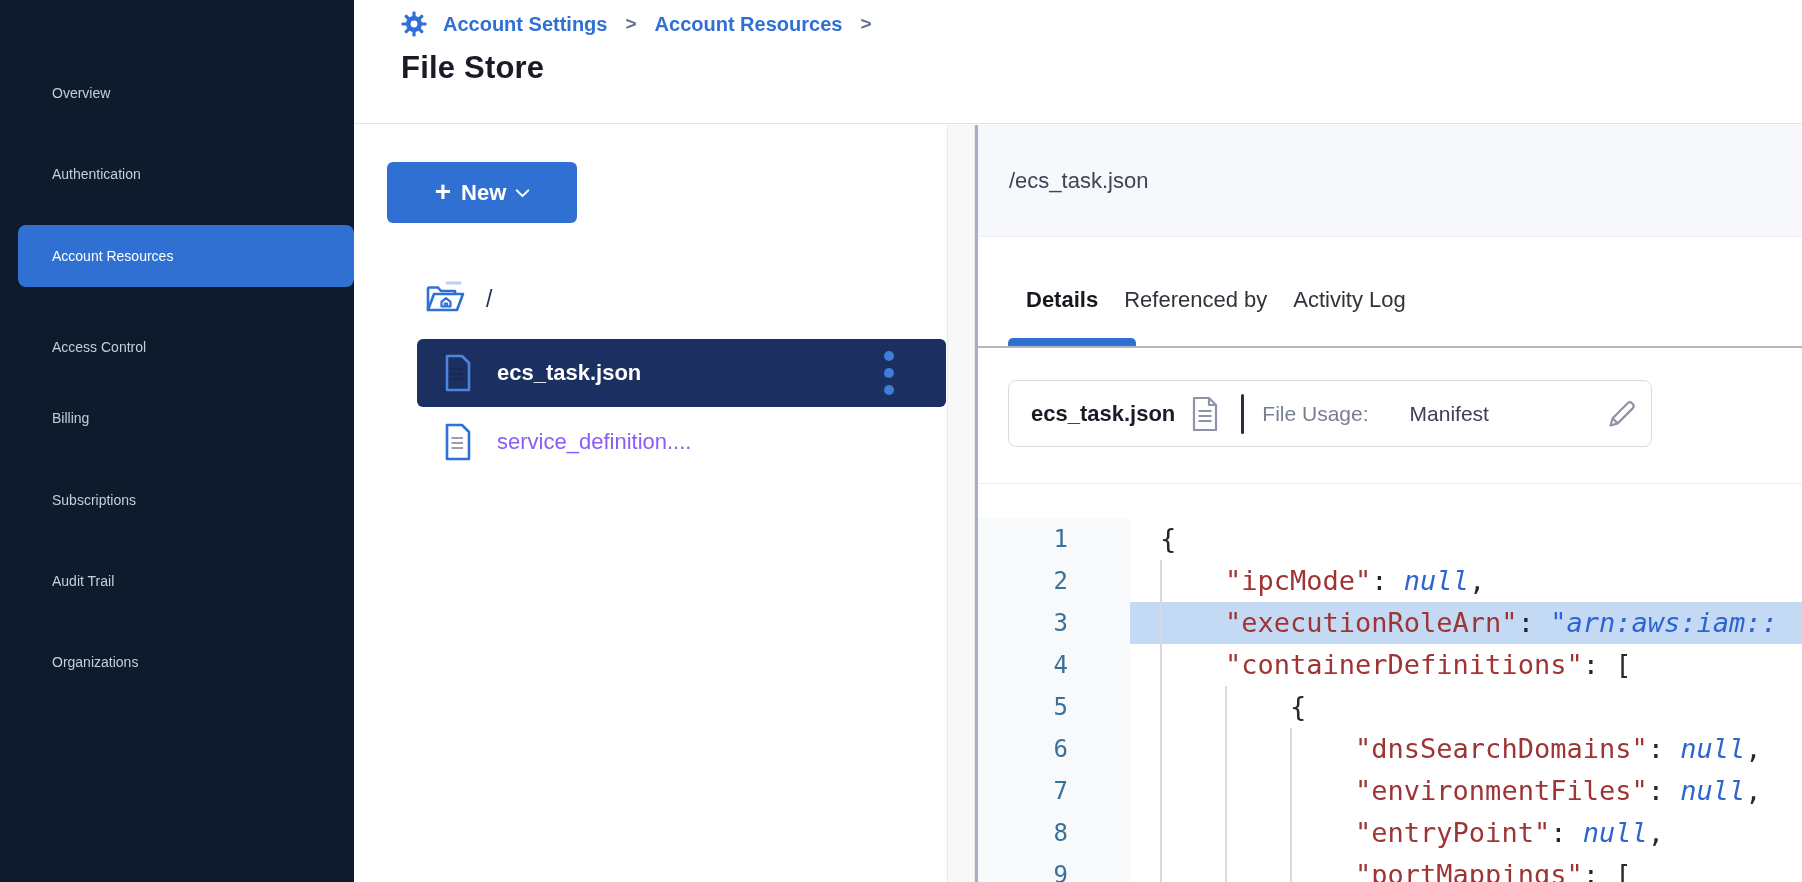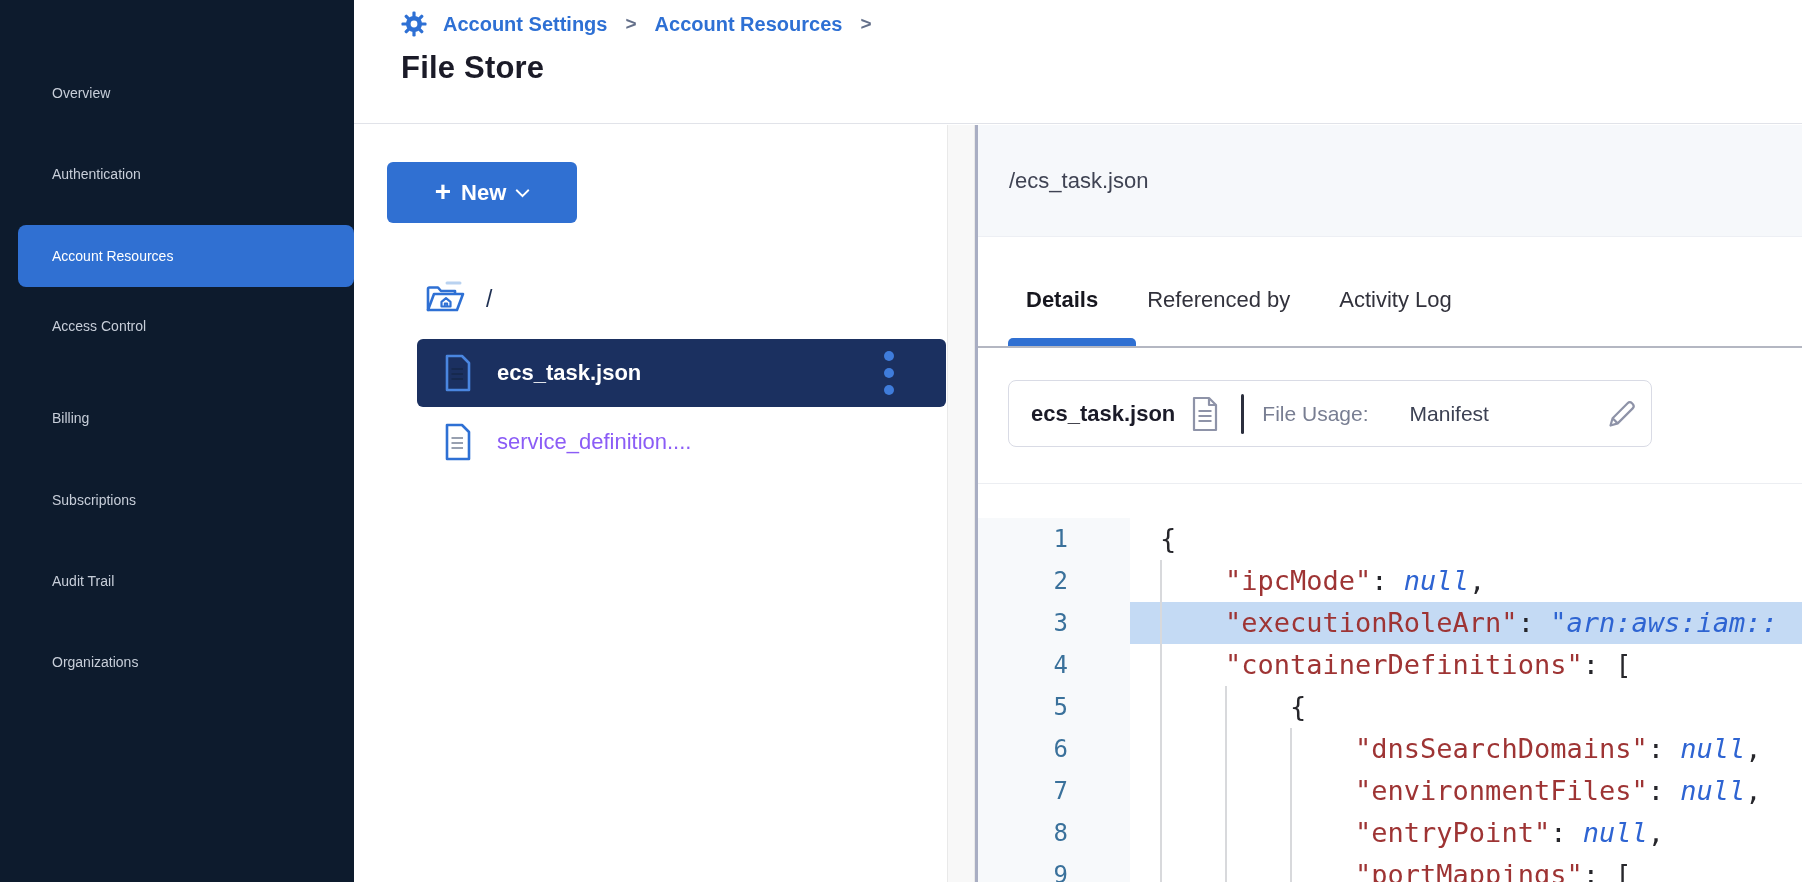--- a/index.html
+++ b/index.html
@@ -47,21 +47,21 @@
   .file-row.plain .f-label { color:#8b5cf6; font-weight:500; }
   .kebab { position:absolute; right:52px; top:50%; transform:translateY(-50%); display:flex; flex-direction:column; gap:7px; cursor:pointer; }
   .kebab i { width:10px; height:10px; border-radius:50%; background:#3f7cdb; display:block; }
   
   .scroll-track { position:absolute; left:947px; top:125px; width:28px; bottom:0; background:#f8f8f8; border-left:1px solid #e9e9e9; border-right:1px solid #e9e9e9; }
   .panel-divider { position:absolute; left:975px; top:125px; width:3px; bottom:0; background:#a9aec3; }
   
   .right { position:absolute; left:978px; top:125px; right:0; bottom:0; background:#fff; }
   .path-strip { position:absolute; left:0; right:0; top:0; height:112px; background:#f6f8fb; border-bottom:1px solid #edeff4; display:flex; align-items:center; padding-left:31px; }
   .path-strip span { font-size:22px; color:#3f4353; }
-  .tabs { position:absolute; left:48px; top:162px; display:flex; gap:49px; }
+  .tabs { position:absolute; left:48px; top:162px; display:flex; gap:26px; }
   .tab { font-size:22px; color:#32323c; font-weight:500; cursor:pointer; white-space:nowrap; }
   .tab.active { font-weight:700; color:#17171f; }
   .tab-underline { position:absolute; left:30px; top:213px; width:128px; height:10px; background:var(--accent,#3070d2); border-radius:5px 5px 0 0; }
   .tabs-border { position:absolute; left:0; right:0; top:221px; height:2px; background:#b4b7c2; }
   .file-card {
     position:absolute; left:30px; top:255px; width:644px; height:67px;
     border:1px solid #d9dbe5; border-radius:8px; background:#fff;
     display:flex; align-items:center; padding:0 12px 0 22px;
   }
   .card-name { font-size:22px; font-weight:700; color:#1b1b28; }
@@ -92,21 +92,21 @@
 </head>
 <body>
 
 <div class="screen" style="--accent: #3070d2; --hl: #c4daf4; --code-key: #9e3434; --code-val: #2e64d2;">
 
   <aside class="sidebar">
     <nav id="sidebar-nav">
         <div class="sb-item" style="top: 62px;">Overview</div>
         <div class="sb-item" style="top: 143px;">Authentication</div>
         <div class="sb-item active" style="top: 225px;">Account Resources</div>
-        <div class="sb-item" style="top: 295px;">Access Control</div>
+        <div class="sb-item" style="top: 316px;">Access Control</div>
         <div class="sb-item" style="top: 387px;">Billing</div>
         <div class="sb-item" style="top: 469px;">Subscriptions</div>
         <div class="sb-item" style="top: 550px;">Audit Trail</div>
         <div class="sb-item" style="top: 631px;">Organizations</div>
       </nav>
   </aside>
 
   <header class="header">
     <div class="breadcrumb">
       <span class="gear">

